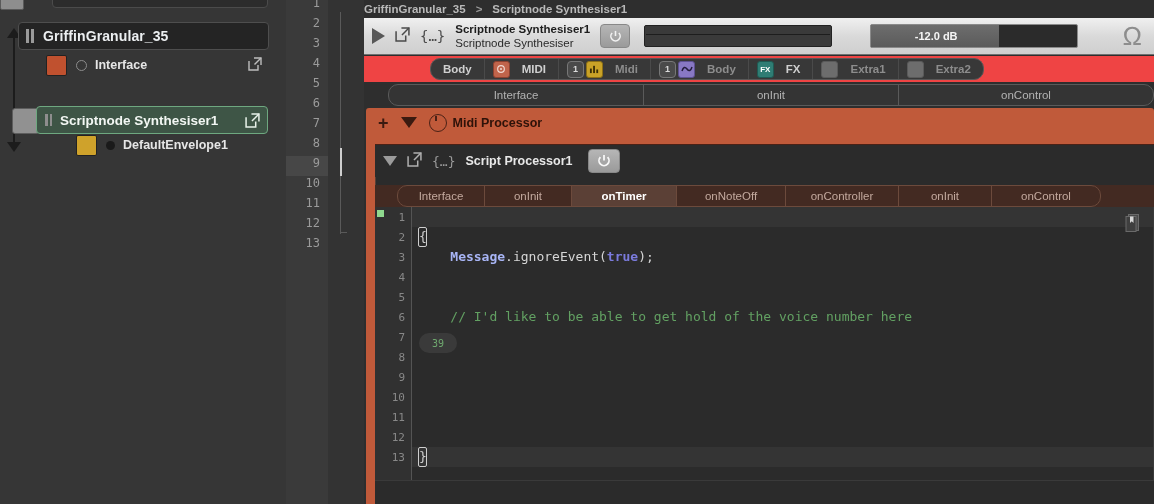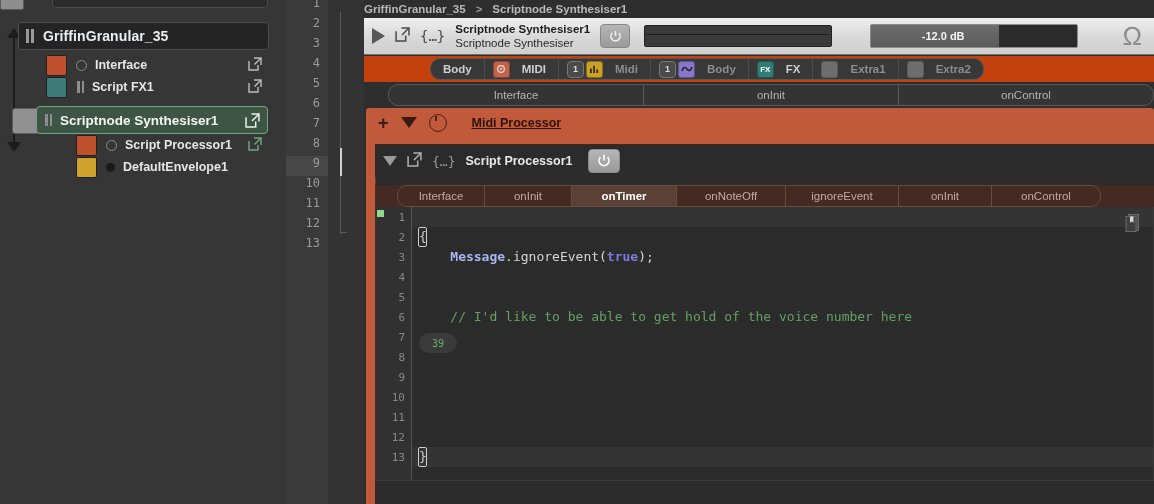--- a/index.html
+++ b/index.html
@@ -321,38 +321,38 @@
     border-radius: 2px;
     position: relative;
     flex: 0 0 auto;
   }
   .gain-fill {
     position: absolute; left: 0; top: 0; bottom: 0;
     width: 128px;
     background: linear-gradient(180deg,#6d6d6d,#5b5b5b);
   }
   .gain-text {
-    position: absolute; left: 8px; top: 0; width: 128px; height: 100%;
+    position: absolute; left: 1px; top: 0; width: 128px; height: 100%;
     display: flex; align-items: center; justify-content: center;
     color: #f5f5f5; font-size: 11px; font-weight: bold;
   }
   .omega {
     margin-left: 44px;
     color: #8d8d8d;
     font-size: 26px;
     line-height: 22px;
     flex: 0 0 auto;
   }
 
   
   .routebar {
     position: absolute;
     left: 0px; top: 56px;
     width: 790px; height: 26px;
-    background: #c2410c;
+    background: #ef4444;
     display: flex;
     align-items: center;
   }
   .route-pill {
     margin-left: 66px;
     height: 20px;
     border: 1px solid #585858;
     border-radius: 10px;
     display: flex;
     align-items: center;
@@ -449,25 +449,24 @@
     border: 1.5px solid #4a2116;
     position: relative;
     flex: 0 0 auto;
   }
   .knob-ico::after {
     content:"";
     position:absolute; left: 5.5px; top: 1.5px;
     width: 2px; height: 5px; background: #4a2116;
   }
   .midi-title {
-    margin-left: 25px;
+    margin-left: 6px;
     color: #2e1209;
     font-size: 12.5px;
     font-weight: bold;
-    text-decoration: underline;
   }
 
   
   .sppanel {
     position: absolute;
     left: 9px; top: 36px;
     width: 779px; height: 360px;
     background: #2b2b2b;
     border-top: 1px solid #4a2116;
     overflow: hidden;
@@ -671,32 +670,20 @@
         <span class="tree-label">Interface</span>
         <span class="ext-icon">
           <svg width="14" height="14" viewBox="0 0 14 14">
             <path d="M1 4 L1 13 L10 13 L10 8" fill="none" stroke="#bdbdbd" stroke-width="1.4"></path>
             <path d="M6 1 L13 1 L13 8" fill="none" stroke="#bdbdbd" stroke-width="1.4"></path>
             <path d="M6.5 7.5 L13 1" fill="none" stroke="#bdbdbd" stroke-width="1.4"></path>
           </svg>
         </span>
       </div>
 
-      <div class="tree-row r-scriptfx">
-        <span class="swatch" style="background:#3d7b78"></span>
-        <span class="grip-sm"></span>
-        <span class="tree-label">Script FX1</span>
-        <span class="ext-icon">
-          <svg width="14" height="14" viewBox="0 0 14 14">
-            <path d="M1 4 L1 13 L10 13 L10 8" fill="none" stroke="#bdbdbd" stroke-width="1.4"></path>
-            <path d="M6 1 L13 1 L13 8" fill="none" stroke="#bdbdbd" stroke-width="1.4"></path>
-            <path d="M6.5 7.5 L13 1" fill="none" stroke="#bdbdbd" stroke-width="1.4"></path>
-          </svg>
-        </span>
-      </div>
 
       <div style="height:36px"></div>
 
       <div class="tree-row r-sp">
         <span class="swatch" style="background:#c0512f"></span>
         <span class="dot-o"></span>
         <span class="tree-label">Script Processor1</span>
         <span class="ext-icon">
           <svg width="14" height="14" viewBox="0 0 14 14">
             <path d="M1 4 L1 13 L10 13 L10 8" fill="none" stroke="#6ea880" stroke-width="1.4"></path>
@@ -882,21 +869,21 @@
             </svg>
           </span>
         </div>
 
         <div class="itabs">
           <div class="itabs-wrap">
             <div class="itab" style="width:86px;padding:0">Interface</div>
             <div class="itab" style="width:86px;padding:0">onInit</div>
             <div class="itab active" style="width:104px;padding:0">onTimer</div>
             <div class="itab" style="width:108px;padding:0">onNoteOff</div>
-            <div class="itab" style="width:112px;padding:0">ignoreEvent</div>
+            <div class="itab" style="width:112px;padding:0">onController</div>
             <div class="itab" style="width:92px;padding:0">onInit</div>
             <div class="itab" style="width:108px;padding:0">onControl</div>
           </div>
         </div>
 
         <div class="editor">
 
           <div class="ed-linehl" style="top:0px"></div>
           <div class="ed-linehl" style="top:240px"></div>
 

